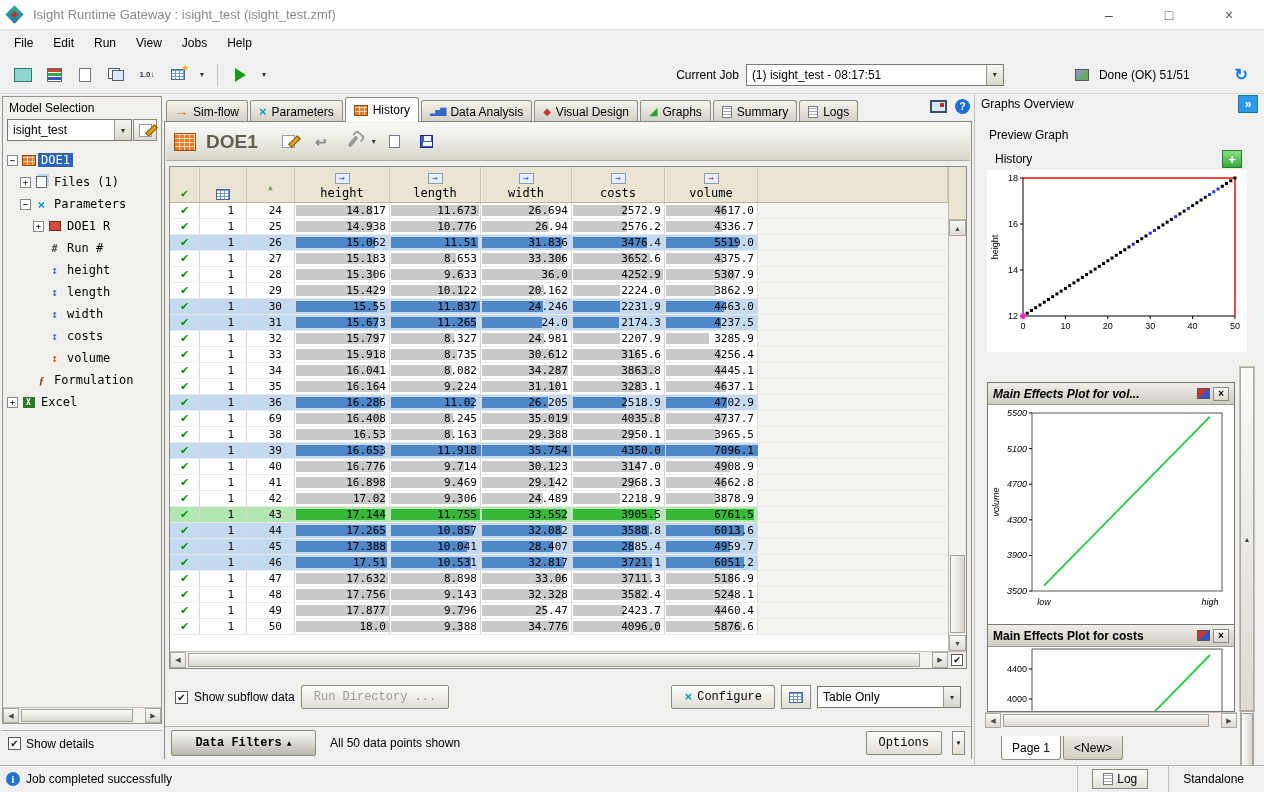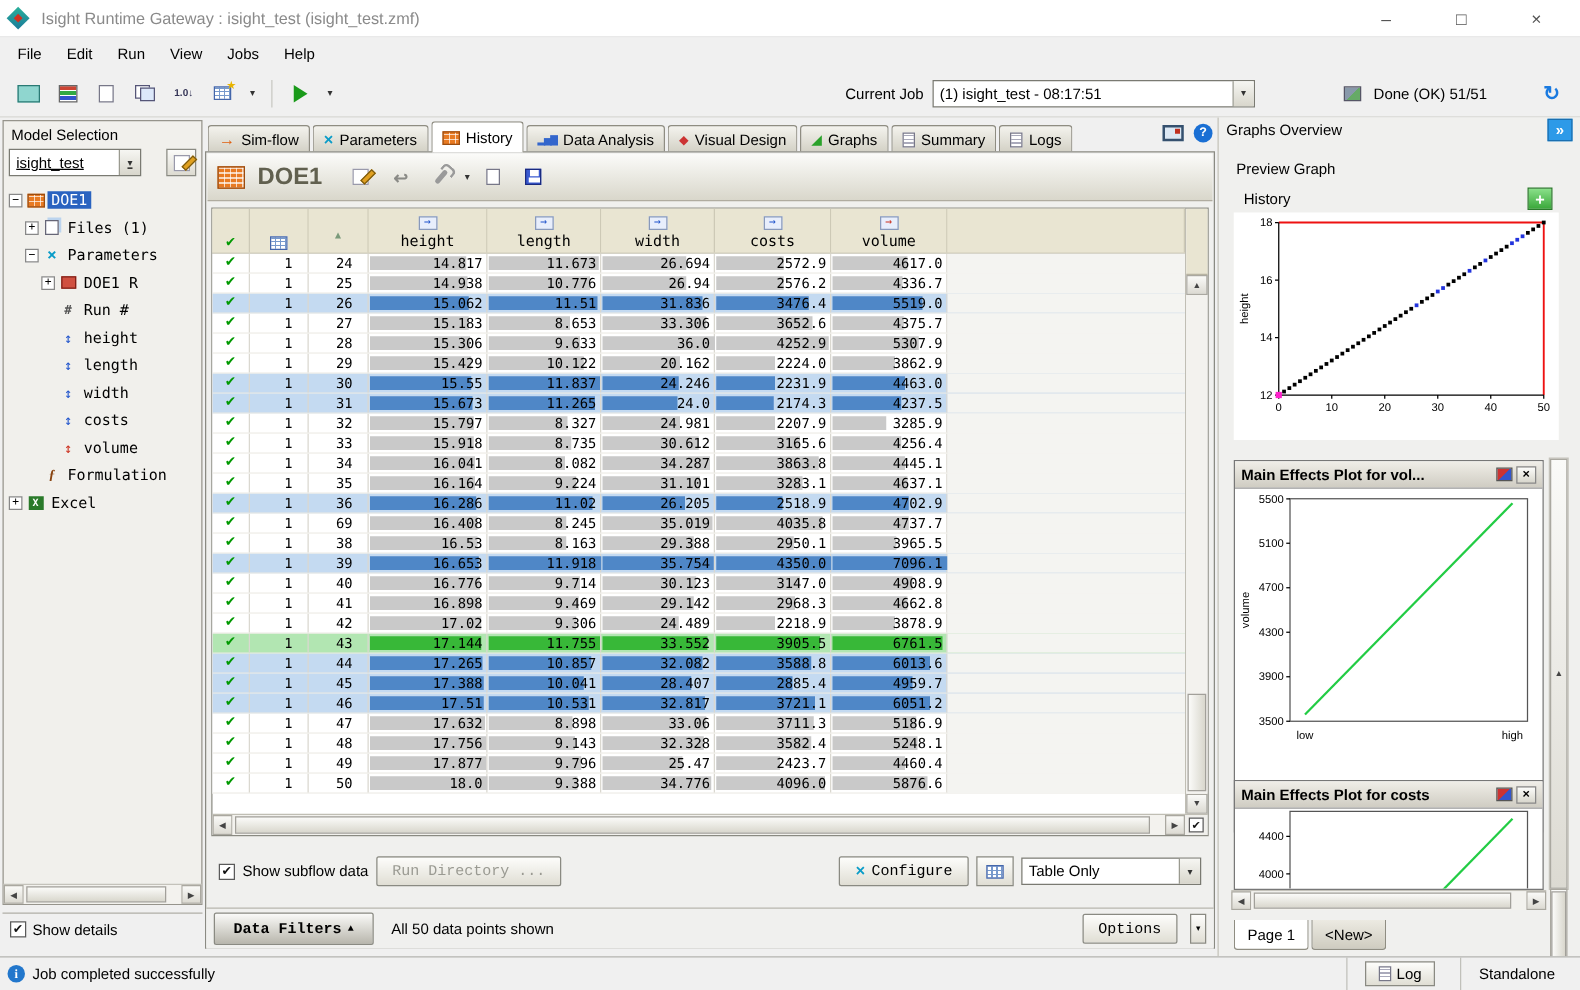--- a/index.html
+++ b/index.html
@@ -47,21 +47,21 @@
   .caretbox{width:17px;align-self:stretch;background:linear-gradient(#f6f6f2,#d8d6cc);
     border-left:1px solid #9a9a90;display:flex;align-items:center;justify-content:center;font-size:8px;color:#333;flex:none;}
   .cj-select{width:258px;margin-right:66px;}
   .ic-status{width:14px;height:12px;background:linear-gradient(135deg,#8899aa 50%,#66aa66 50%);border:1px solid #556;margin-right:5px;}
   .refresh{color:#1a7ae0;font-weight:bold;font-size:16px;margin-left:40px;margin-right:6px;}
 
   
   .sidebar{position:absolute;left:2px;top:96px;width:160px;height:628px;border:1px solid #96948c;
     background:#f1f0ec;display:flex;flex-direction:column;}
   .ms-title{padding:4px 6px 2px 6px;}
-  .ms-row{display:flex;gap:20px;padding:2px 4px 4px 4px;align-items:flex-start;text-decoration:underline;}
+  .ms-row{display:flex;gap:1px;padding:2px 4px 4px 4px;align-items:flex-start;}
   .ms-select{flex:1;}
   .mini-btn{width:24px;height:22px;background:linear-gradient(#fbfbf9,#dddbd1);border:1px solid #8a8a82;
     display:flex;align-items:center;justify-content:center;flex:none;}
   .tree{flex:1;padding:4px 0 0 2px;overflow:hidden;font-family:"DejaVu Sans Mono",monospace;font-size:12px;}
   .tree-row{display:flex;align-items:center;height:22px;white-space:nowrap;}
   .expander{width:11px;height:11px;border:1px solid #888;background:#fff;font-size:9px;line-height:9px;
     text-align:center;margin-right:3px;flex:none;}
   .expander.hid{visibility:hidden;}
   .ticon{display:inline-flex;align-items:center;justify-content:center;width:15px;height:13px;margin-right:2px;flex:none;}
   .tlabel{padding:0 3px;}
@@ -175,52 +175,52 @@
   .ctrl-row{position:absolute;left:0;top:558px;width:100%;height:34px;display:flex;align-items:center;
     gap:6px;padding:0 10px;}
   .btn{height:24px;background:linear-gradient(#fdfdfb,#e0ded4);border:1px solid #8a8a82;border-radius:2px;
     padding:0 12px;font-size:12px;font-family:Liberation Mono, monospace;display:inline-flex;align-items:center;gap:5px;}
   .btn.disabled{color:#9a9a92;}
   .ic-x{color:#0a9cc8;font-weight:bold;font-size:13px;}
   .tbtn.framed{border:1px solid #8a8a82;background:linear-gradient(#fdfdfb,#e0ded4);width:30px;height:24px;}
   .vm-select{width:144px;}
   .filter-row{position:absolute;left:0;top:604px;width:100%;height:33px;border-top:1px solid #b8b6ae;
     display:flex;align-items:center;gap:14px;padding:0 6px;background:#f0f0ee;}
-  .datafilters{width:128px;height:26px;justify-content:center;font-weight:bold;
+  .datafilters{width:145px;height:26px;justify-content:center;font-weight:bold;
     background:linear-gradient(#fafaf8,#b8b6ac);}
   .datafilters .up{font-size:8px;}
   .opt-caret{width:13px;height:24px;border:1px solid #8a8a82;background:linear-gradient(#fdfdfb,#e0ded4);
     display:flex;align-items:center;justify-content:center;font-size:7px;margin-left:-4px;}
 
   
   .rightpanel{position:absolute;left:974px;top:94px;width:290px;height:671px;background:#f0f0ee;
     border-left:1px solid #c4c2ba;}
   .rp-head{position:absolute;left:0;top:0;width:100%;height:20px;display:flex;align-items:center;padding:0 6px;justify-content:center;}
   .expand-btn{margin-left:auto;width:20px;height:18px;background:#2d9ae8;color:#fff;font-weight:bold;
     display:flex;align-items:center;justify-content:center;font-size:12px;border:1px solid #1a6fb0;}
   .rp-sub{position:absolute;left:14px;top:34px;}
   .rp-hist-row{position:absolute;left:20px;top:56px;right:22px;display:flex;align-items:center;}
   .plus-btn{margin-left:auto;width:20px;height:18px;background:linear-gradient(#8ae08a,#3aa83a);
     border:1px solid #2a7a2a;color:#fff;font-weight:bold;font-size:13px;display:flex;align-items:center;justify-content:center;}
   .preview-box{position:absolute;left:12px;top:76px;width:260px;height:182px;background:#fff;}
   .gwin{position:absolute;left:12px;width:248px;border:1px solid #777;background:#fff;overflow:hidden;}
-  .gwin.vol{top:274px;height:298px;}
+  .gwin.vol{top:288px;height:298px;font-style:italic;}
   .gwin.costs{top:530px;height:88px;}
   .gwin-title{height:22px;background:linear-gradient(#f0eee8,#cfccc2);border-bottom:1px solid #999;
     display:flex;align-items:center;padding:0 5px;font-weight:bold;font-size:12px;}
   .gwin-title span:first-child{flex:1;white-space:nowrap;overflow:hidden;}
   .gwin-ic{flex:none;margin-left:3px;}
   .gwin-ic.export{width:13px;height:11px;background:linear-gradient(135deg,#cc3333 48%,#3355cc 52%);border:1px solid #555;}
   .gwin-ic.close{width:16px;height:14px;background:linear-gradient(#fcfcfa,#d8d6cc);border:1px solid #888;
     display:flex;align-items:center;justify-content:center;font-size:10px;}
   .rp-vscroll{position:absolute;left:264px;top:272px;width:16px;height:346px;display:flex;flex-direction:column;background:#f3f2ee;border:1px solid #c4c2ba;}
   .rp-vscroll .sb-btn{width:100%;}
   .rp-vscroll .sb-thumb-v{top:2px;bottom:auto;height:72px;}
   .rp-hscroll{position:absolute;left:10px;top:618px;width:252px;}
-  .page-tabs{position:absolute;left:12px;top:640px;height:26px;display:flex;align-items:flex-end;gap:2px;}
+  .page-tabs{position:absolute;left:26px;top:640px;height:26px;display:flex;align-items:flex-end;gap:2px;}
   .ptab{height:24px;display:flex;align-items:center;padding:0 10px;border:1px solid #8f8d82;
     background:linear-gradient(#eceae2,#cfccc0);border-radius:0 0 3px 3px;border-top:none;font-size:12px;}
   .ptab.active{background:#fff;}
 
   
   .statusbar{position:absolute;left:0;top:765px;width:1264px;height:27px;background:#f0f0f0;
     border-top:1px solid #b4b4b0;display:flex;align-items:center;padding:0 6px;gap:6px;}
   .ic-info{width:14px;height:14px;border-radius:50%;background:#2277cc;color:#fff;font-size:10px;font-weight:bold;
     display:flex;align-items:center;justify-content:center;font-family:"Liberation Serif",serif;}
   .sbar-cell{border-left:1px solid #c0c0ba;align-self:stretch;display:flex;align-items:center;padding:0 14px;gap:5px;}

